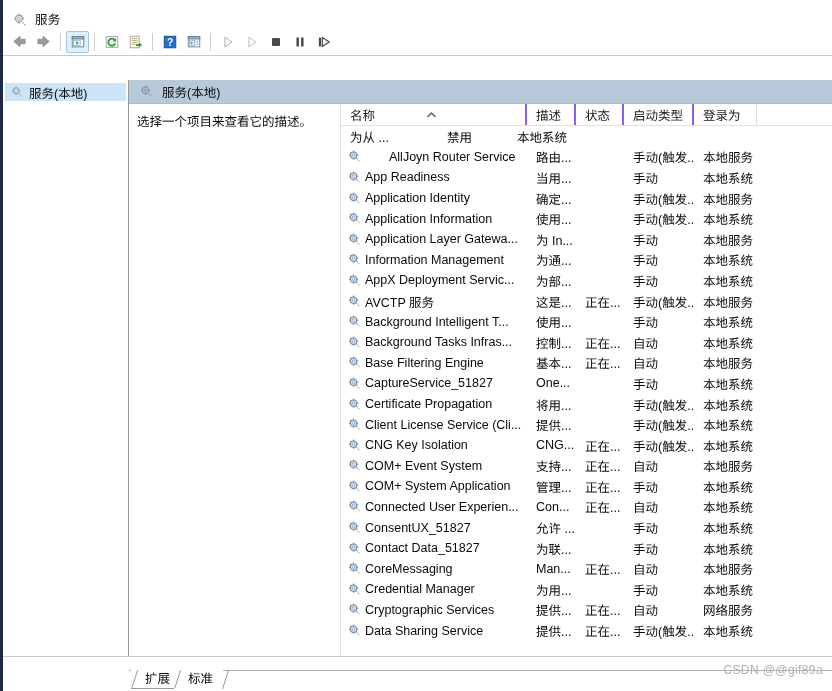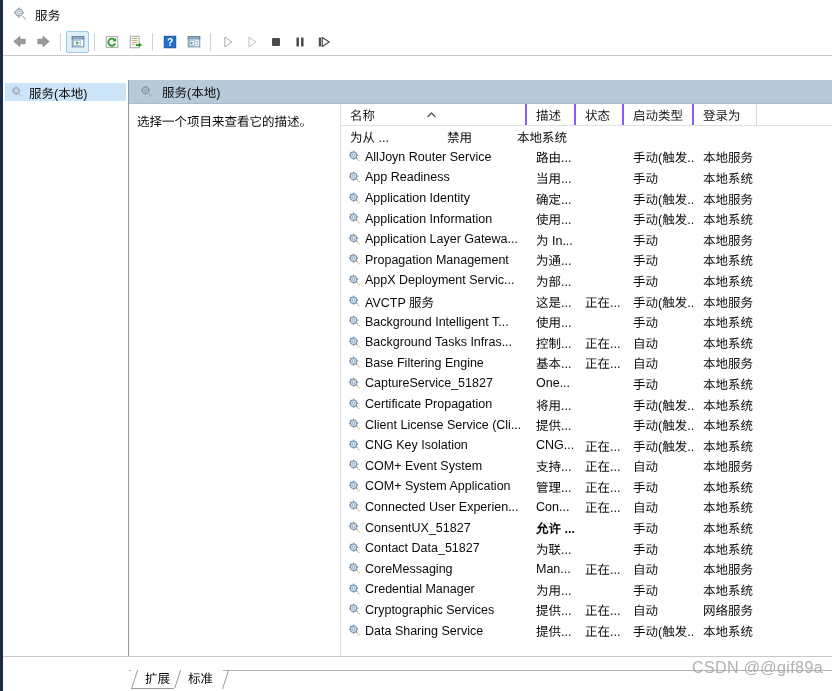--- a/index.html
+++ b/index.html
@@ -25,21 +25,21 @@
     background: #ffffff;
     box-sizing: border-box;
     border-left: 3px solid #1b2a4a;
   }
 
   
   .titlebar {
     height: 28px;
     background: #ffffff;
     display: flex;
-    align-items: center;
+    align-items: flex-end;
     padding-left: 9px;
     box-sizing: border-box;
   }
   .titlebar .tb-icon {
     width: 16px;
     height: 16px;
     margin-right: 7px;
     flex: 0 0 auto;
   }
   .titlebar .tb-text {
@@ -308,21 +308,21 @@
     position: absolute;
     left: 0; right: 0; bottom: 0;
     height: 1px;
   }
 
   
   .watermark {
     position: absolute;
     right: 9px;
     bottom: 14px;
-    font-size: 16px;
+    font-size: 12px;
     color: #b0b0b0;
     letter-spacing: .4px;
     white-space: nowrap;
     margin-top: 32px;
   }
 
   .sep-line-bottom {
     position: absolute;
     left: 0; right: 0;
     bottom: 34px;
@@ -544,21 +544,21 @@
           </div>
 
           <div class="list-rows" id="list-rows">
               <div class="row">
                 <div class="cell" style="width: 49px;">为从 ...</div>
                 <div class="cell" style="width: 48px;"></div>
                 <div class="cell" style="width: 70px;">禁用</div>
                 <div class="cell" style="width: 63px;">本地系统</div>
               </div>
               <div class="row">
-                <div class="cell name" style="width: 186px;">
+                <div class="cell name" style="width: 186px; gap: 24px;">
                   <span class="svc-icon"><svg viewBox="0 0 16 16" width="15" height="15">
                       <circle cx="7" cy="6.6" r="3.4" fill="#dce8f4" stroke="#7d96ae" stroke-width="1.3"></circle>
                       <circle cx="7" cy="6.6" r="1.4" fill="#ffffff" stroke="#7d96ae" stroke-width="0.9"></circle>
                       <g fill="#7d96ae">
                         <rect x="6.3" y="1.7" width="1.4" height="1.9"></rect>
                         <rect x="6.3" y="9.6" width="1.4" height="1.9"></rect>
                         <rect x="2.1" y="5.9" width="1.9" height="1.4"></rect>
                         <rect x="10" y="5.9" width="1.9" height="1.4"></rect>
                         <rect x="3.3" y="2.9" width="1.5" height="1.5" transform="rotate(45 4 3.6)"></rect>
                         <rect x="9.2" y="8.8" width="1.5" height="1.5" transform="rotate(45 10 9.5)"></rect>
@@ -686,21 +686,21 @@
                         <rect x="2.1" y="5.9" width="1.9" height="1.4"></rect>
                         <rect x="10" y="5.9" width="1.9" height="1.4"></rect>
                         <rect x="3.3" y="2.9" width="1.5" height="1.5" transform="rotate(45 4 3.6)"></rect>
                         <rect x="9.2" y="8.8" width="1.5" height="1.5" transform="rotate(45 10 9.5)"></rect>
                       </g>
                       <g fill="#c6a95f">
                         <rect x="10.4" y="10.1" width="1.3" height="1.3"></rect>
                         <rect x="12.1" y="11.8" width="1.3" height="1.3"></rect>
                       </g>
                     </svg></span>
-                  <span class="svc-text">Propagation Management</span>
+                  <span class="svc-text">Information Management</span>
                 </div>
                 <div class="cell" style="width: 49px;">为通...</div>
                 <div class="cell" style="width: 48px;"></div>
                 <div class="cell" style="width: 70px;">手动</div>
                 <div class="cell" style="width: 63px;">本地系统</div>
               </div>
               <div class="row">
                 <div class="cell name" style="width: 186px;">
                   <span class="svc-icon"><svg viewBox="0 0 16 16" width="15" height="15">
                       <circle cx="7" cy="6.6" r="3.4" fill="#dce8f4" stroke="#7d96ae" stroke-width="1.3"></circle>
@@ -1013,21 +1013,21 @@
                         <rect x="3.3" y="2.9" width="1.5" height="1.5" transform="rotate(45 4 3.6)"></rect>
                         <rect x="9.2" y="8.8" width="1.5" height="1.5" transform="rotate(45 10 9.5)"></rect>
                       </g>
                       <g fill="#c6a95f">
                         <rect x="10.4" y="10.1" width="1.3" height="1.3"></rect>
                         <rect x="12.1" y="11.8" width="1.3" height="1.3"></rect>
                       </g>
                     </svg></span>
                   <span class="svc-text">ConsentUX_51827</span>
                 </div>
-                <div class="cell" style="width: 49px; font-weight: bold;">允许 ...</div>
+                <div class="cell" style="width: 49px;">允许 ...</div>
                 <div class="cell" style="width: 48px;"></div>
                 <div class="cell" style="width: 70px;">手动</div>
                 <div class="cell" style="width: 63px;">本地系统</div>
               </div>
               <div class="row">
                 <div class="cell name" style="width: 186px;">
                   <span class="svc-icon"><svg viewBox="0 0 16 16" width="15" height="15">
                       <circle cx="7" cy="6.6" r="3.4" fill="#dce8f4" stroke="#7d96ae" stroke-width="1.3"></circle>
                       <circle cx="7" cy="6.6" r="1.4" fill="#ffffff" stroke="#7d96ae" stroke-width="0.9"></circle>
                       <g fill="#7d96ae">

